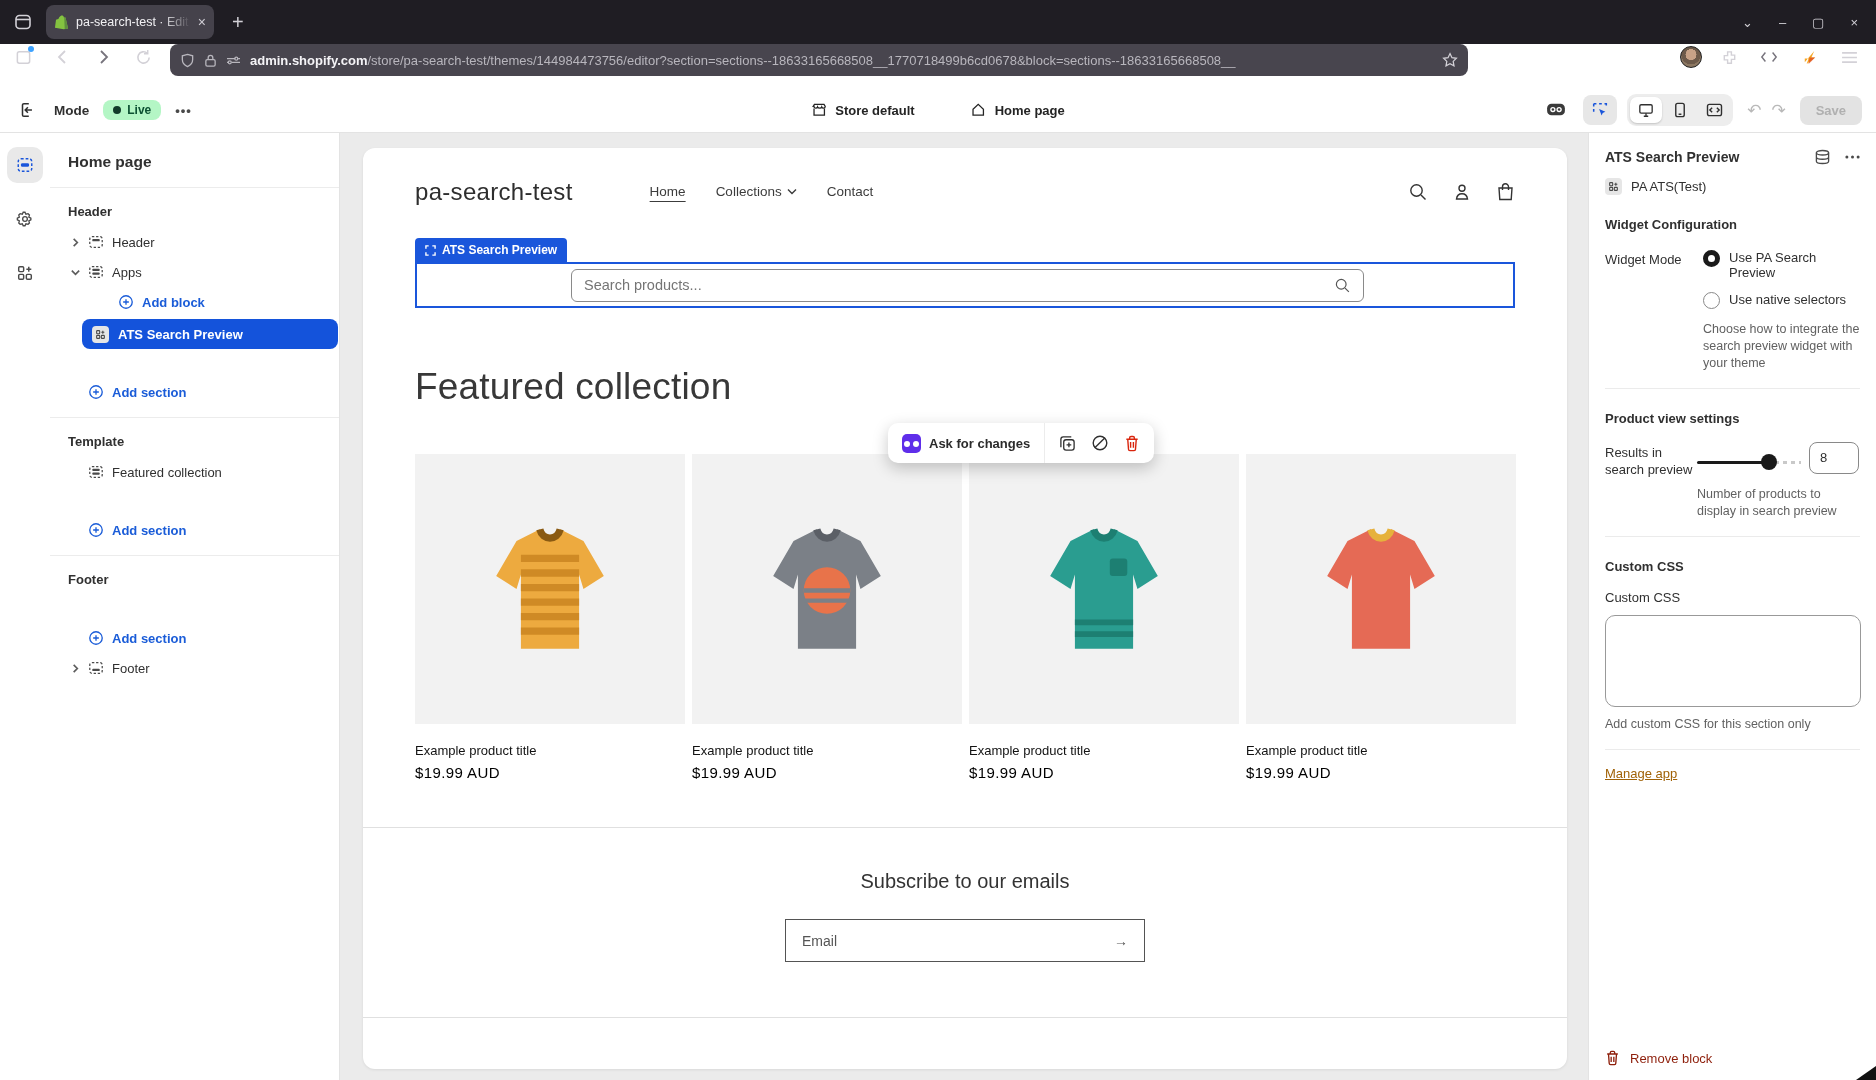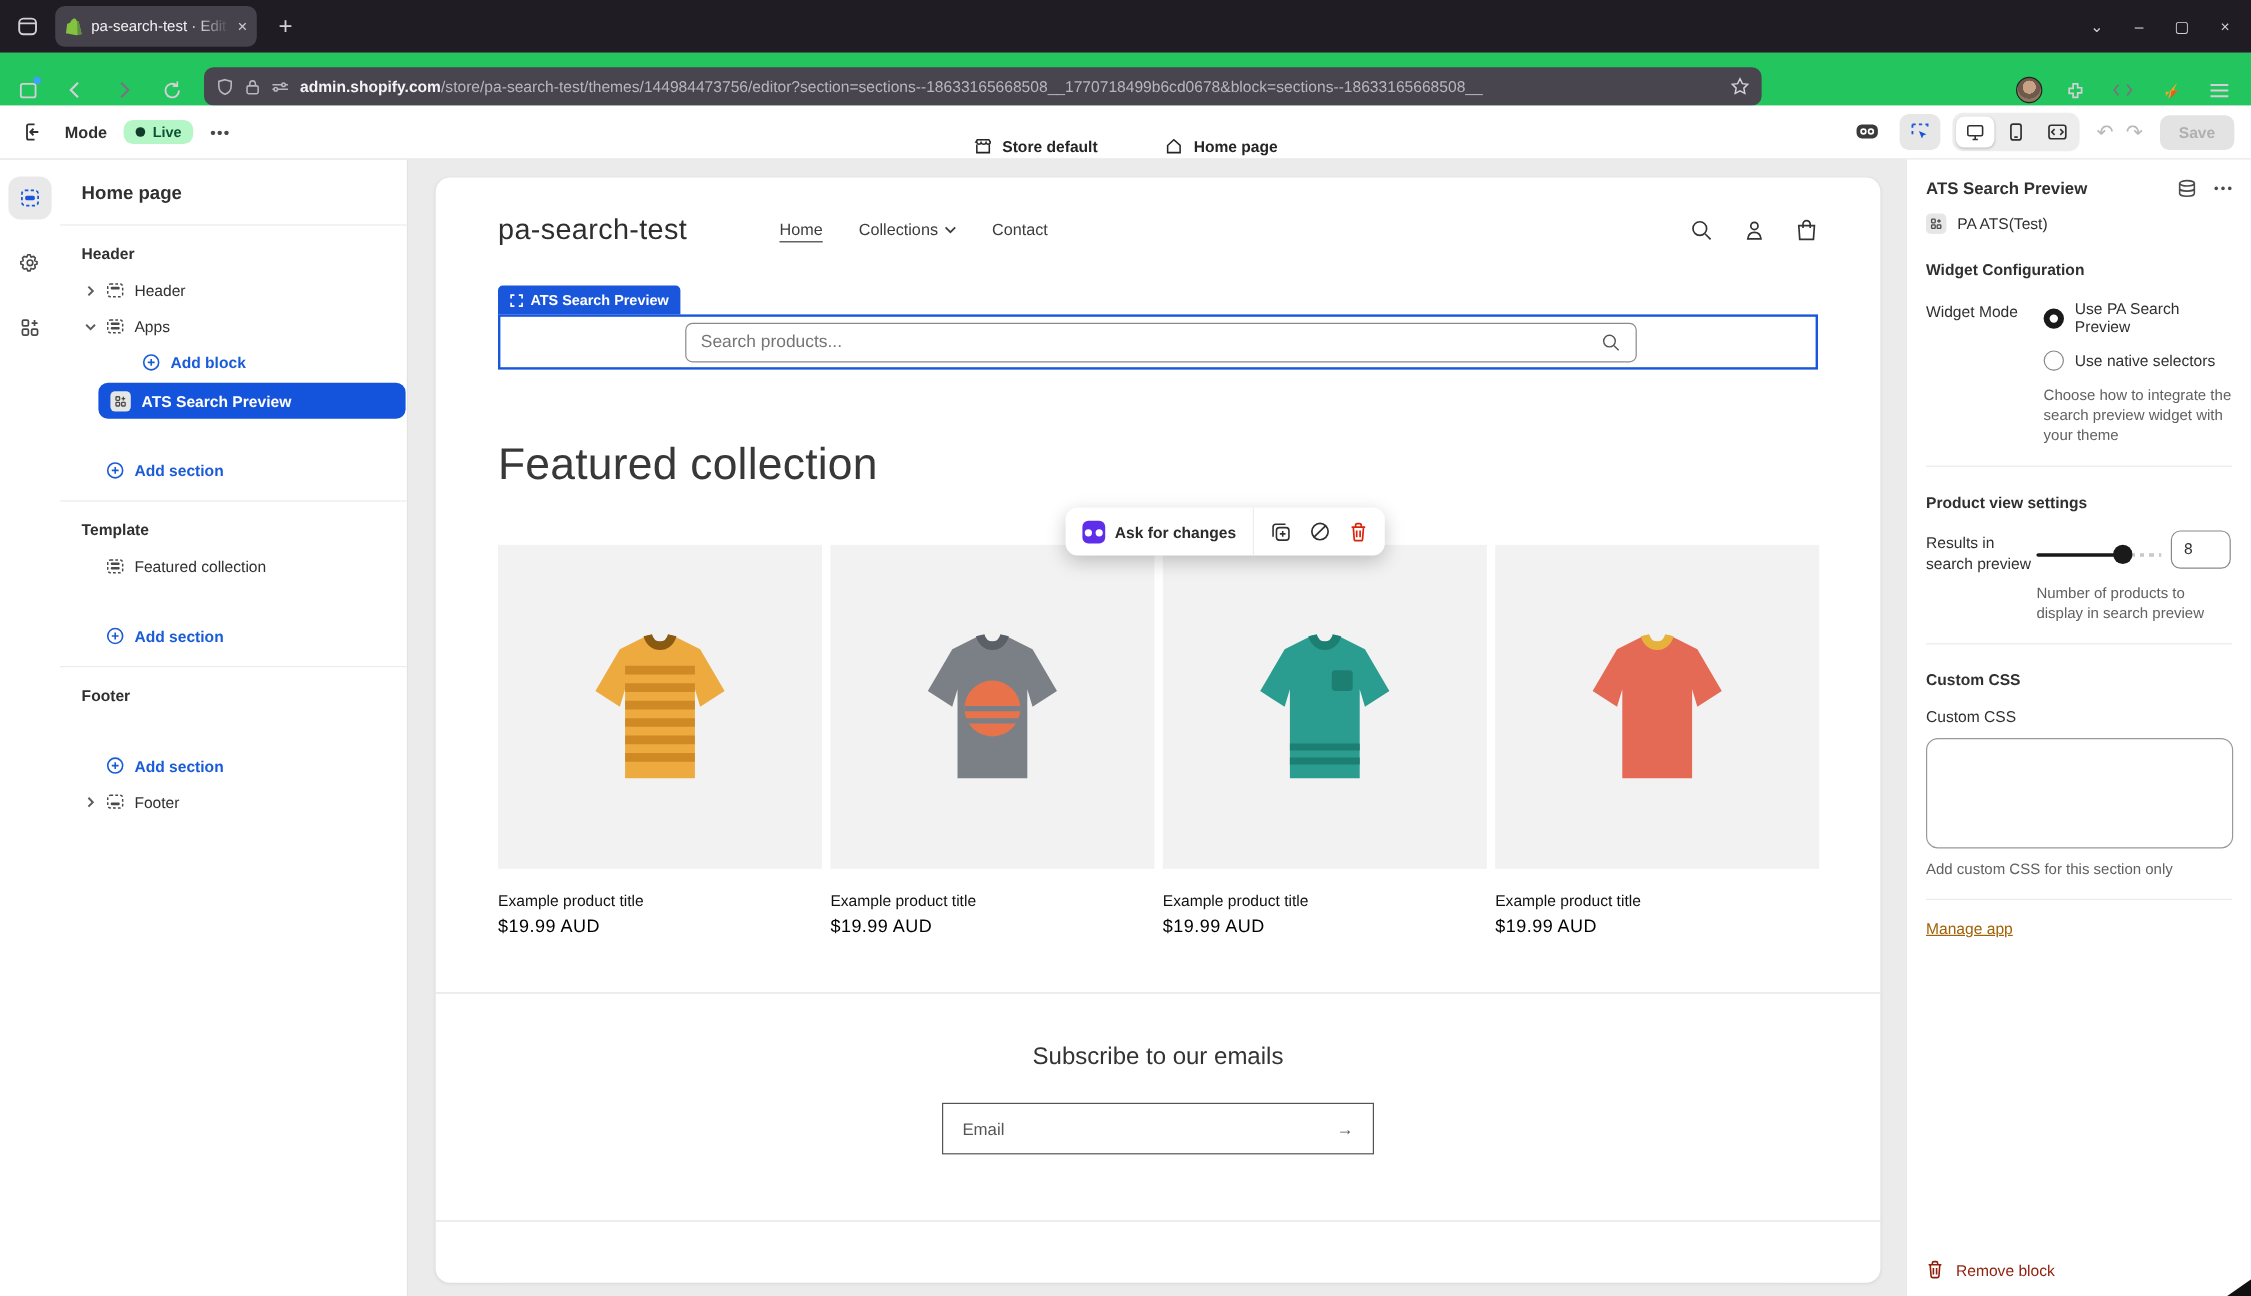--- a/index.html
+++ b/index.html
@@ -10,38 +10,38 @@
   
   .tabstrip { height:44px; background:#1f1d23; display:flex; align-items:center; padding:0 8px; gap:8px; }
   .ff-view { width:30px; height:30px; border-radius:6px; display:flex; align-items:center; justify-content:center; color:#d3d1d7; }
   .tab { width:168px; height:34px; background:#45424b; border-radius:8px; display:flex; align-items:center; gap:7px; padding:0 8px; color:#f2f1f4; overflow:hidden; }
   .tab-title { white-space:nowrap; overflow:hidden; flex:1; font-size:12.5px;
     -webkit-mask-image:linear-gradient(90deg,#000 75%,transparent); mask-image:linear-gradient(90deg,#000 75%,transparent); }
   .tab-close { color:#cfcdd4; font-size:14px; line-height:1; }
   .newtab { color:#d3d1d7; font-size:20px; margin-left:10px; }
   .win-controls { margin-left:auto; display:flex; align-items:center; gap:26px; color:#d3d1d7; font-size:13px; padding-right:10px; }
 
-  .toolbar { height:44px; background:#22c55e; display:flex; align-items:flex-end; padding:0 10px; gap:14px; }
+  .toolbar { height:44px; background:#ffffff; display:flex; align-items:flex-start; padding:0 10px; gap:14px; }
   .tb-ico { color:#d3d1d7; display:flex; align-items:center; justify-content:center; width:26px; height:26px; position:relative; }
   .tb-ico.dim { color:#77747d; }
   .notif-dot { position:absolute; top:2px; right:2px; width:6px; height:6px; border-radius:50%; background:#3da2ff; }
   .urlbar { flex:0 0 1298px; height:32px; background:#48454e; border-radius:8px; display:flex; align-items:center; padding:0 10px; gap:9px; color:#b8b6bd; }
   .url-text { flex:1; white-space:nowrap; overflow:hidden; font-size:13px; color:#b8b6bd; }
   .url-text b { color:#f4f3f6; font-weight:700; }
   .chrome-right { display:flex; align-items:center; gap:14px; margin-left:auto; padding-right:4px; }
   .avatar { width:22px; height:22px; border-radius:50%; background:radial-gradient(circle at 50% 38%, #c8a287 0 34%, #6d5a4a 35% 60%, #8c7761 61%); border:1px solid #222; }
 
   
   .admintop { height:45px; background:#fff; border-bottom:1px solid #e3e3e3; display:flex; align-items:center; padding:0 14px; position:relative; }
   .admintop .left { display:flex; align-items:center; gap:14px; }
   .theme-name { font-weight:700; font-size:13.5px; }
   .live-pill { display:flex; align-items:center; gap:6px; background:#b4f6c5; color:#0c5132; font-weight:600; font-size:12px; border-radius:8px; padding:3px 10px; }
   .live-dot { width:8px; height:8px; border-radius:50%; background:#123c2a; }
   .dots-btn { color:#4a4a4a; letter-spacing:1px; font-weight:700; }
-  .admin-center { position:absolute; left:50%; top:12px; height:100%; transform:translateX(-50%); display:flex; align-items:center; gap:56px; }
+  .admin-center { position:absolute; left:50%; top:0; height:100%; transform:translateX(-50%); display:flex; align-items:center; gap:56px; }
   .admin-center .sel { display:flex; align-items:center; gap:8px; font-weight:600; font-size:13px; color:#242424; }
   .admin-right { margin-left:auto; display:flex; align-items:center; gap:10px; }
   .tool-btn { width:34px; height:30px; border-radius:8px; display:flex; align-items:center; justify-content:center; }
   .tool-btn.active { background:#e7e7e7; }
   .seg { background:#ededed; border-radius:9px; padding:3px; display:flex; gap:2px; }
   .seg > div { width:32px; height:26px; border-radius:7px; display:flex; align-items:center; justify-content:center; color:#303030; }
   .seg .on { background:#fff; box-shadow:0 1px 2px rgba(0,0,0,.18); }
   .undo-redo { display:flex; gap:10px; color:#b9b9b9; font-size:17px; padding:0 4px; }
   .save-btn { background:#e3e3e3; color:#b0b0b0; font-weight:600; border-radius:8px; padding:7px 16px; font-size:13px; }
 
@@ -107,21 +107,21 @@
   
   .panel { width:288px; background:#fff; border-left:1px solid #e3e3e3; position:relative; padding:16px 16px 0; }
   .panel-head { display:flex; align-items:center; }
   .panel-title { font-size:14px; font-weight:700; }
   .panel-head .ico { margin-left:auto; display:flex; gap:14px; color:#4a4a4a; align-items:center; }
   .panel-app { display:flex; align-items:center; gap:9px; margin-top:13px; font-size:13px; }
   .p-sec { font-weight:700; font-size:13px; margin-top:22px; }
   .mode-row { display:flex; margin-top:18px; }
   .mode-label { width:98px; padding-top:2px; }
   .radio-col { flex:1; }
-  .radio-row { display:flex; align-items:center; gap:9px; margin-bottom:12px; }
+  .radio-row { display:flex; gap:9px; margin-bottom:12px; }
   .radio { width:17px; height:17px; border-radius:50%; flex:0 0 17px; }
   .radio.sel { border:5.5px solid #1a1a1a; background:#fff; }
   .radio.unsel { border:1.5px solid #898989; background:#fff; }
   .help { color:#616161; font-size:12.5px; line-height:1.35; }
   .p-div { border-top:1px solid #ebebeb; margin-top:16px; }
   .results-row { display:flex; margin-top:16px; align-items:flex-start; }
   .results-label { width:92px; line-height:1.3; padding-top:3px; }
   .slider-zone { flex:1; display:flex; align-items:center; gap:8px; padding-top:8px; }
   .slider { position:relative; width:104px; height:16px; }
   .slider .fill { position:absolute; left:0; top:7px; height:3px; width:74px; background:#1a1a1a; border-radius:2px; }

